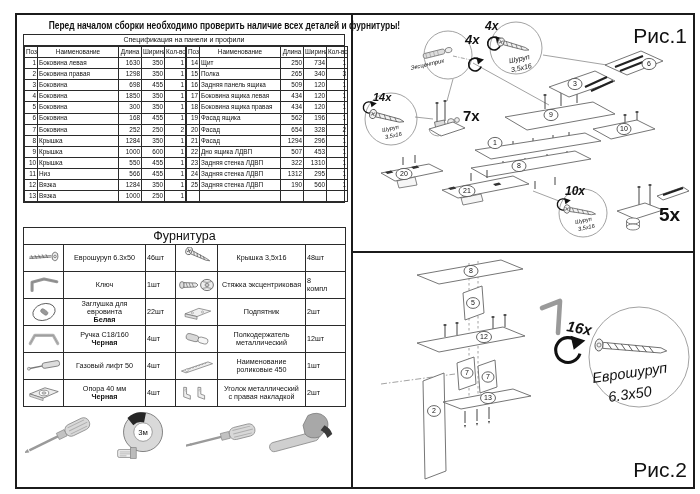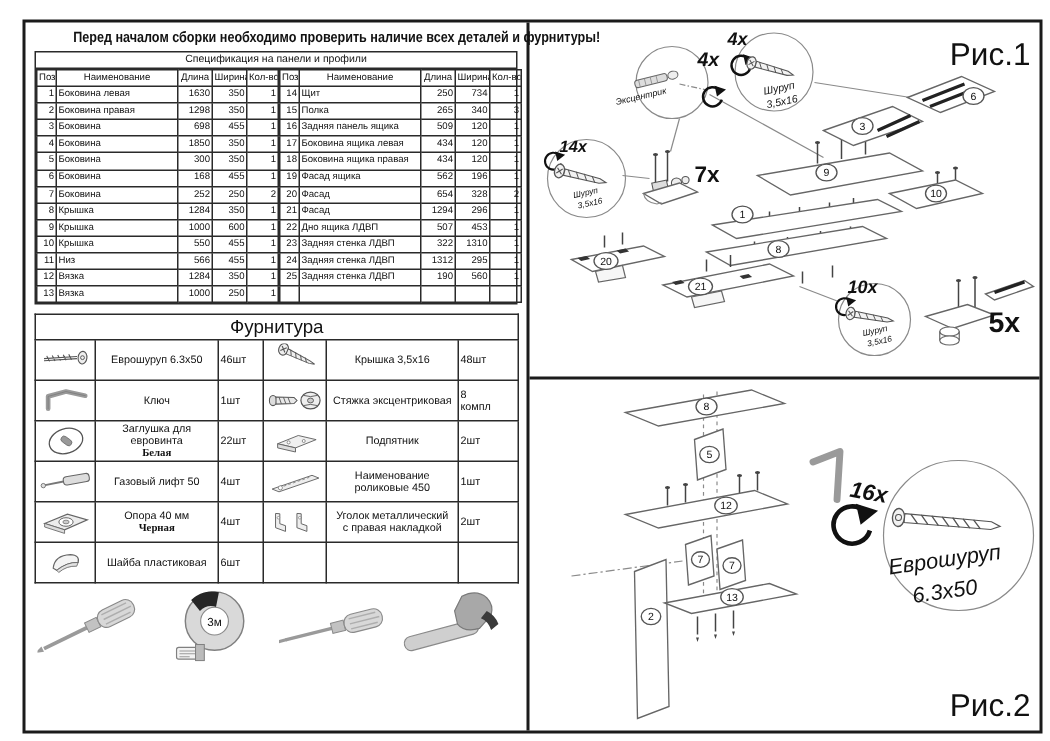--- a/index.html
+++ b/index.html
@@ -16,26 +16,26 @@
 
   .spec{border:1px solid #2a2a2a;}
   .spec-title{text-align:center;font-size:7px;border-bottom:1px solid #2a2a2a;padding:1px 0 2px;}
   .spec-body{display:flex;}
   table{border-collapse:collapse;table-layout:fixed;}
   .spec-t{width:50%;}
   .spec-t th,.spec-t td{border:1px solid #2a2a2a;font-size:6.4px;font-weight:normal;height:10.1px;line-height:1;padding:0 1px;white-space:nowrap;overflow:hidden;}
   .spec-t th{text-align:center;}
   td.r{text-align:right;}
 
-  .hw{width:100%;margin-top:6px;border:1.5px solid #2a2a2a;}
+  .hw{width:100%;margin-top:24px;border:1.5px solid #2a2a2a;}
   .hw td{border:1px solid #2a2a2a;height:26px;padding:0 1px;overflow:hidden;}
   .hw .hd{font-size:12.5px;text-align:center;height:16px;}
   .hw .ic{text-align:center;}
   .hw .nm{font-size:7.2px;text-align:center;line-height:1.15;}
-  .hw .nm .b{font-weight:bold;font-family:Liberation Serif, serif;}
+  .hw .nm .b{font-weight:bold;}
   .hw .qt{font-size:7.2px;text-align:left;line-height:1.1;}
 
   .tools-title{text-align:center;font-size:8.5px;margin-top:7px;}
   .tools-row{display:flex;justify-content:space-between;align-items:center;margin-top:2px;padding:0 2px;}
 
   
   svg{font-family:inherit;}
   svg text{fill:#111;}
   .pnl{fill:#fff;stroke:#666;stroke-width:.9;}
   .flp{fill:#f6f6f6;stroke:#666;stroke-width:.8;}
@@ -383,20 +383,40 @@
         <td class="ic"><svg class="hwicon" width="38" height="22" viewBox="0 0 40 24">
                 <polygon points="7,14 22,8 35,11 20,17" fill="#efefef" stroke="#666" stroke-width=".7"></polygon>
                 <polygon points="7,14 20,17 20,20 7,17" fill="#ddd" stroke="#666" stroke-width=".7"></polygon>
                 <circle cx="15" cy="13" r="1.1" fill="#fff" stroke="#666" stroke-width=".5"></circle>
                 <circle cx="26" cy="12" r="1.1" fill="#fff" stroke="#666" stroke-width=".5"></circle>
               </svg></td>
         <td class="nm">Подпятник</td>
         <td class="qt">2шт</td>
       </tr>
 
+      <tr>
+        <td class="ic"><svg class="hwicon" width="38" height="22" viewBox="0 0 40 24">
+                <path d="M5,17 L10,8 L30,8 L35,17" fill="none" stroke="#b5b5b5" stroke-width="3.4" stroke-linecap="round" stroke-linejoin="round"></path>
+                <path d="M5,17 L10,8 L30,8 L35,17" fill="none" stroke="#666" stroke-width=".6" opacity=".6"></path>
+              </svg></td>
+        <td class="nm">
+              <div>Ручка С18/160</div>
+              <div class="b">Черная</div>
+            </td>
+        <td class="qt">4шт</td>
+        <td class="ic"><svg class="hwicon" width="38" height="22" viewBox="0 0 40 24">
+                <rect x="8" y="7" width="14" height="7" rx="3.2" fill="#d8d8d8" stroke="#666" stroke-width=".7" transform="rotate(16 15 10.5)"></rect>
+                <rect x="21" y="10.5" width="11" height="6.4" rx="3" fill="#f6f6f6" stroke="#666" stroke-width=".7" transform="rotate(16 26.5 13.7)"></rect>
+              </svg></td>
+        <td class="nm">
+              <div>Полкодержатель</div>
+              <div>металлический</div>
+            </td>
+        <td class="qt">12шт</td>
+      </tr>
 
       <tr>
         <td class="ic"><svg class="hwicon" width="38" height="22" viewBox="0 0 40 24">
                 <line x1="3" y1="15" x2="20" y2="11.6" stroke="#777" stroke-width="1.4"></line>
                 <circle cx="3.5" cy="15" r="1.6" fill="#ddd" stroke="#666" stroke-width=".6"></circle>
                 <rect x="18" y="7.4" width="19" height="6" rx="2.4" fill="#ddd" stroke="#666" stroke-width=".8" transform="rotate(-10 27 10.4)"></rect>
               </svg></td>
         <td class="nm">Газовый лифт 50</td>
         <td class="qt">4шт</td>
         <td class="ic"><svg class="hwicon" width="40" height="22" viewBox="0 0 40 24">
@@ -429,31 +449,20 @@
                 <circle cx="8" cy="9" r=".9" fill="#fff" stroke="#666" stroke-width=".4"></circle>
                 <circle cx="23" cy="9" r=".9" fill="#fff" stroke="#666" stroke-width=".4"></circle>
               </svg></td>
         <td class="nm">
               <div>Уголок металлический</div>
               <div>с правая накладкой</div>
             </td>
         <td class="qt">2шт</td>
       </tr>
 
-      <tr>
-        <td class="ic"><svg class="hwicon" width="38" height="24" viewBox="0 0 40 24">
-                <path d="M11,16 Q12,7 23,6.5 Q30,6.8 28.5,12 Q21,11.5 13.5,17.5 Z" fill="#f4f4f4" stroke="#666" stroke-width=".8"></path>
-                <path d="M13.5,17.5 q7.5,-6 15,-5.5 l-1,2.6 q-7,-.4 -12.6,4.4 z" fill="#e2e2e2" stroke="#666" stroke-width=".6"></path>
-              </svg></td>
-        <td class="nm">Шайба пластиковая</td>
-        <td class="qt">6шт</td>
-        <td class="ic"></td>
-        <td class="nm"></td>
-        <td class="qt"></td>
-      </tr>
     </tbody>
       </table>
 
     <div class="tools-row">
       <svg width="76" height="50" viewBox="0 0 78 52">
         <g transform="translate(4,42) rotate(-26)">
           <path d="M-1,-2 L-7,0 L-1,2 Z" fill="#9a9a9a"></path>
           <line x1="0" y1="0" x2="33" y2="0" stroke="#9a9a9a" stroke-width="2.6"></line>
           <rect x="33" y="-3.6" width="9" height="7.2" fill="#c2c2c2" stroke="#8a8a8a" stroke-width=".7"></rect>
           <rect x="42" y="-6.4" width="27" height="12.8" rx="6" fill="#d8d8d8" stroke="#8a8a8a" stroke-width=".8"></rect>

